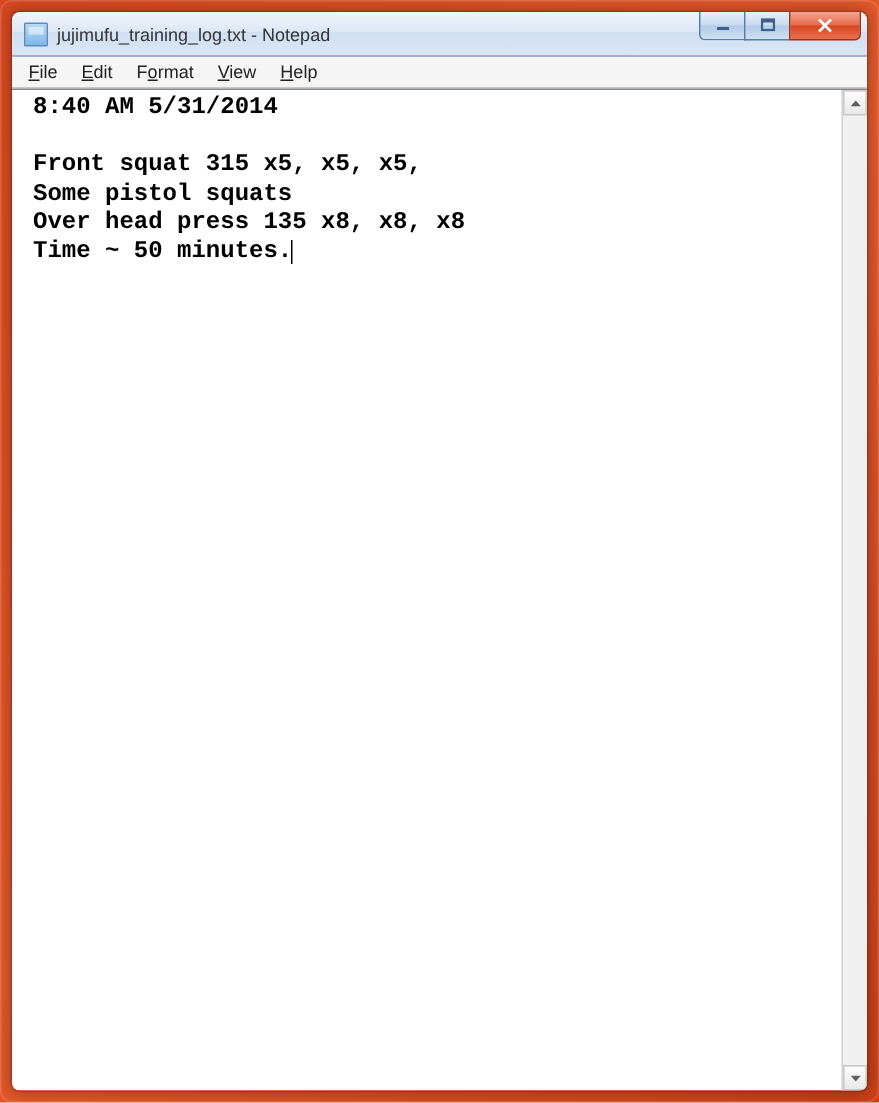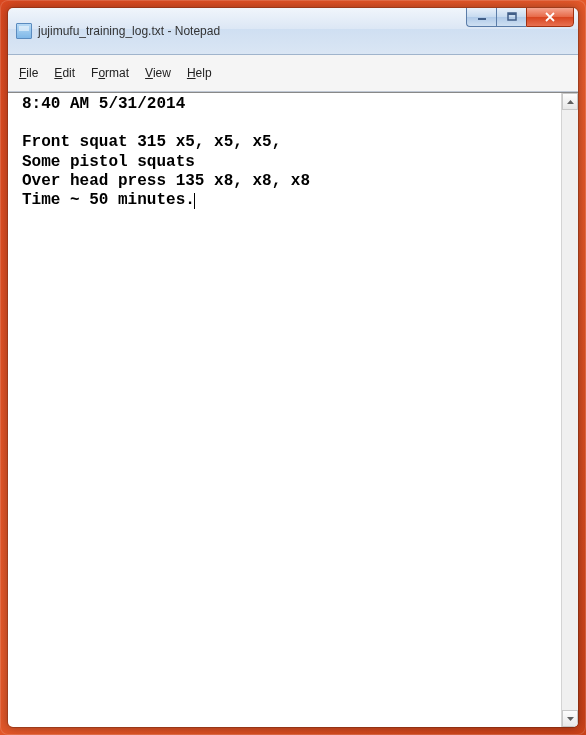--- a/index.html
+++ b/index.html
@@ -17,21 +17,21 @@
   right: 7px;
   bottom: 7px;
   display: flex;
   flex-direction: column;
   border: 1px solid rgba(0,0,0,0.3);
   border-radius: 6px;
   overflow: hidden;
   box-shadow: 0 0 10px rgba(0,0,0,0.3);
 }
 .titlebar {
-  height: 47px;
+  height: 30px;
   background: linear-gradient(to bottom, #f0f5fb 0%, #dce7f5 45%, #cfdff2 46%, #dae6f4 100%);
   display: flex;
   align-items: center;
   padding: 0 4px 0 8px;
   border-bottom: 1px solid #a0b4cc;
   position: relative;
 }
 .title-icon {
   width: 16px;
   height: 16px;
@@ -78,21 +78,21 @@
 .win-btn.min { border-radius: 0 0 0 4px; }
 .win-btn.close {
   width: 48px;
   background: linear-gradient(to bottom, #f5a590 0%, #e76b4a 48%, #d84520 52%, #e87050 100%);
   border: 1px solid #a03010;
   border-radius: 0 0 4px 0;
   color: #fff;
 }
 .win-btn svg { display: block; }
 .menubar {
-  height: 37px;
+  height: 21px;
   background: #f5f5f5;
   border-bottom: 1px solid #c0c8d4;
   display: flex;
   align-items: center;
   padding: 0 4px;
   gap: 2px;
 }
 .menu-item {
   padding: 1px 7px;
   font-size: 12px;

